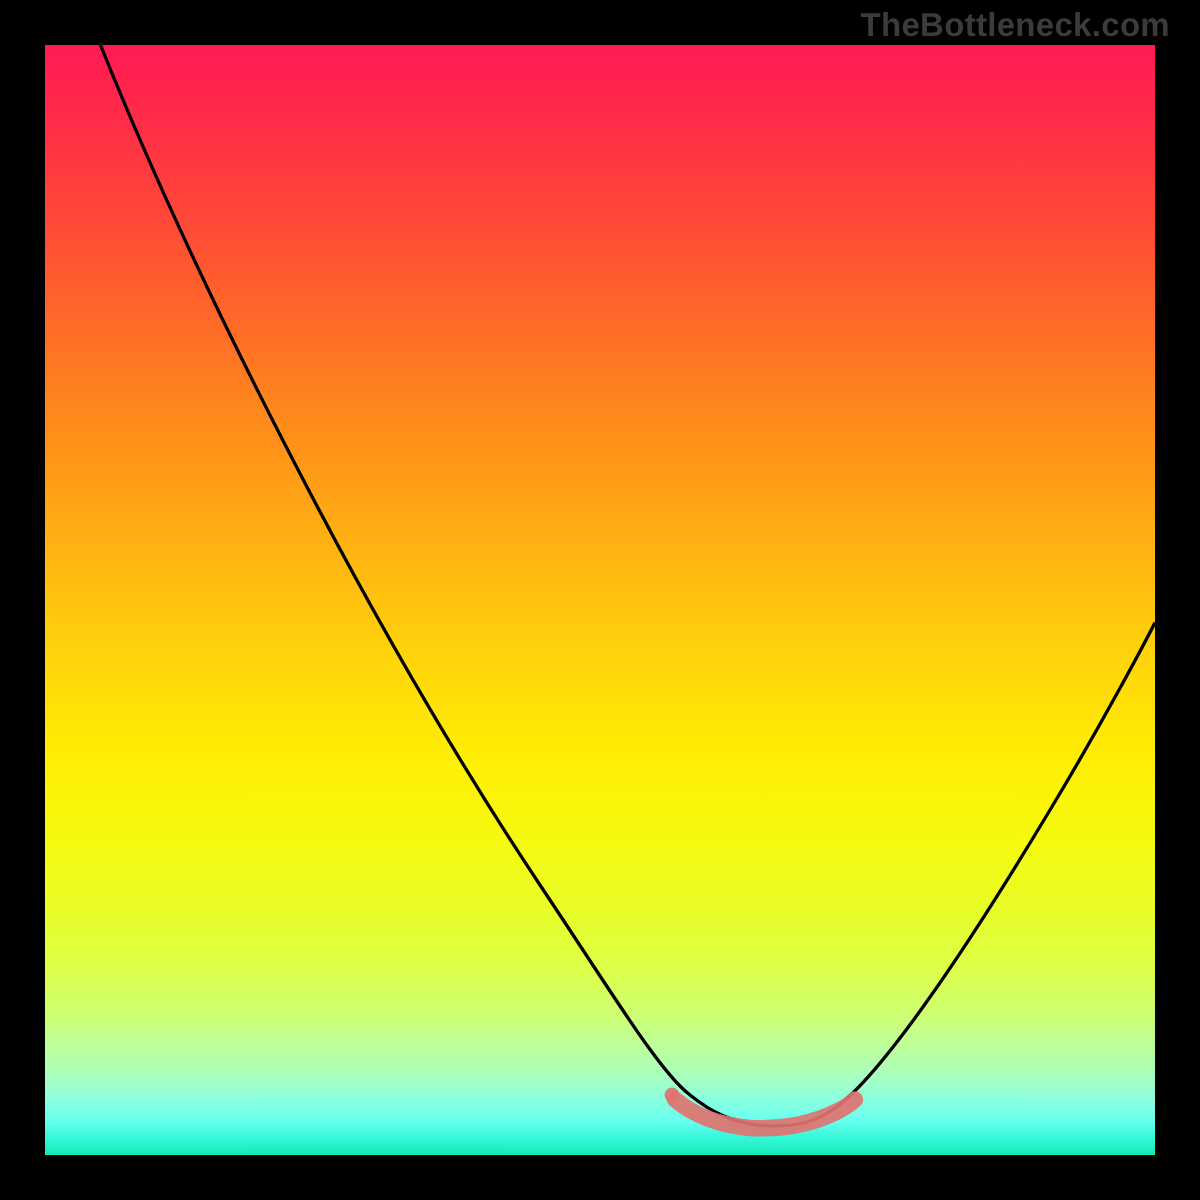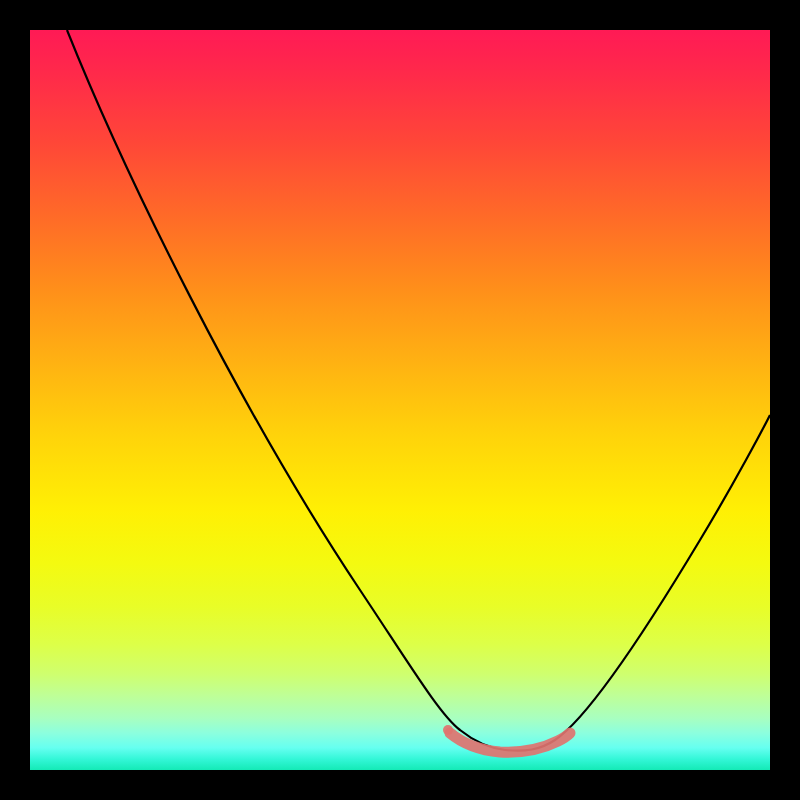--- a/index.html
+++ b/index.html
@@ -64,20 +64,21 @@
     width: 100%;
     height: 100%;
     z-index: 10;
   }
 </style>
 </head>
 <body>
 
 <div class="frame">
 
+  <div class="watermark">TheBottleneck.com</div>
 
   <div class="plot-area">
     <div class="gradient"></div>
 
     <svg class="curve" viewBox="0 0 740 740" preserveAspectRatio="none">
       <path fill="none" stroke="#000" stroke-width="2.2" d="M 37 0 C 95 145, 210 380, 330 560 C 380 635, 410 685, 430 700 C 445 712, 458 718, 475 720 C 495 722, 510 720, 525 710 C 555 690, 610 610, 670 510 C 705 452, 735 395, 740 385"></path>
       <path fill="none" stroke="#e0736f" stroke-width="11" stroke-linecap="round" opacity="0.92" d="M 420 703 C 432 713, 448 720, 470 722 C 492 723, 510 720, 528 711 C 534 708, 538 705, 540 703"></path>
       <circle fill="#e0736f" opacity="0.92" cx="418" cy="700" r="5"></circle>
     </svg>
   </div>

